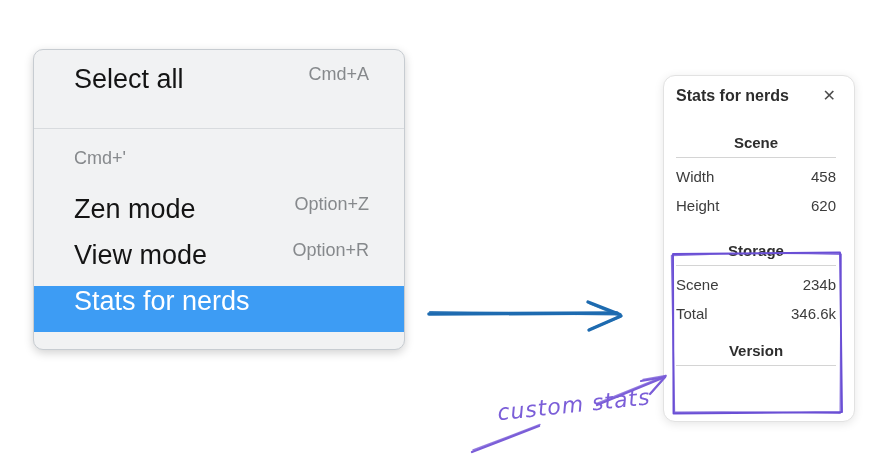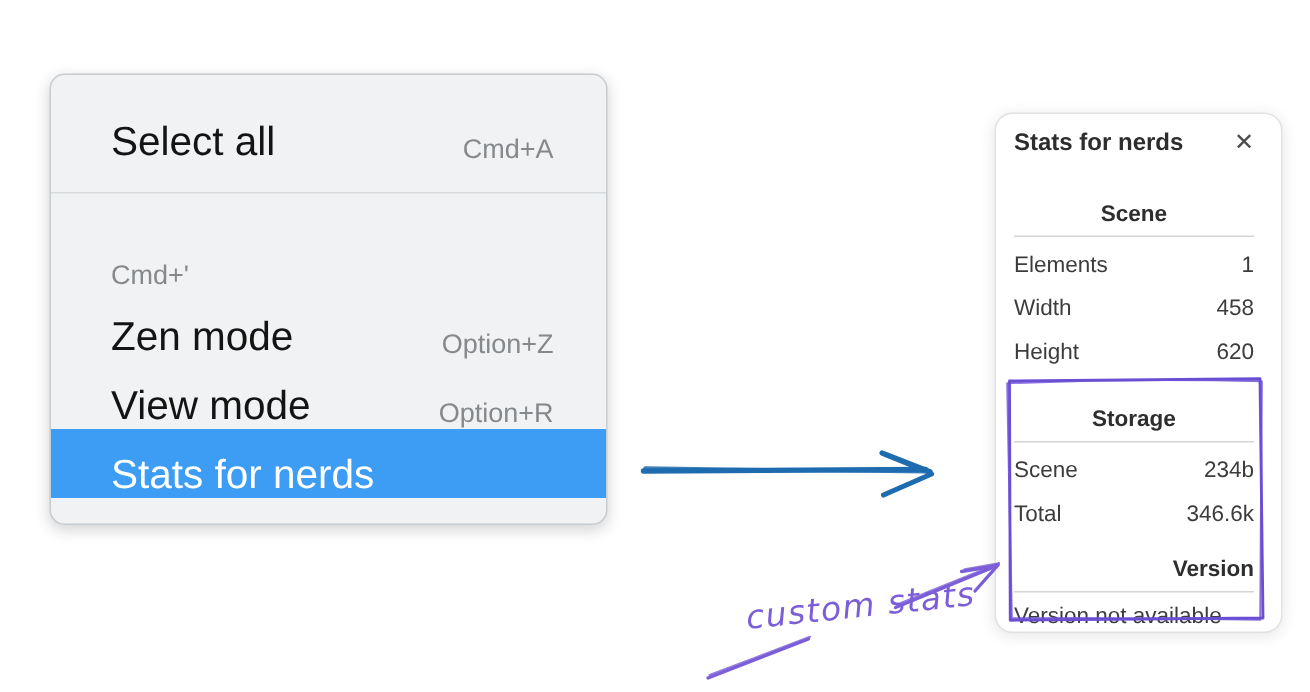--- a/index.html
+++ b/index.html
@@ -9,42 +9,42 @@
   }
 
   
   .context-menu{
     position:absolute;left:33px;top:49px;width:372px;box-sizing:border-box;
     background:#f1f2f3;border:1px solid #c7ccd1;border-radius:10px;
     box-shadow:0 3px 10px rgba(0,0,0,0.18);
     padding:14px 0 17px 0;overflow:hidden;
   }
   .menu-item{
-    height:46px;display:flex;align-items:flex-end;justify-content:space-between;
+    height:46px;display:flex;align-items:flex-start;justify-content:space-between;
     padding:0 35px 0 40px;font-size:27px;color:#141414;cursor:default;
   }
   .menu-item .shortcut{color:#86898c;font-size:18px;}
   .menu-item.selected{background:#3d9cf4;color:#ffffff;}
   .menu-item.selected .shortcut{color:#cfe3f9;}
   .menu-separator{height:1px;background:#d8dbde;margin:18px 0 19px 0;}
 
   
   .stats-panel{
     position:absolute;left:663px;top:75px;width:192px;height:347px;box-sizing:border-box;
     background:#ffffff;border:1px solid #e2e2e2;border-radius:12px;
     box-shadow:0 2px 10px rgba(0,0,0,0.10);
     padding:10px 18px 12px 12px;color:#3c3c3c;font-size:15px;
   }
   .panel-header{display:flex;align-items:center;justify-content:space-between;line-height:20px;}
   .panel-title{font-weight:700;font-size:16px;color:#2d2d2d;}
   .close-btn{font-size:16px;color:#4d4d4d;line-height:20px;padding:0 0 0 6px;background:none;border:none;cursor:pointer;font-family:"Liberation Sans",sans-serif;}
   .section-title{font-weight:700;font-size:15px;text-align:center;line-height:21px;color:#2e2e2e;}
   .mt-scene{margin-top:26px;}
   .mt-storage{margin-top:20px;}
-  .mt-version{margin-top:12px;text-align:right;}
+  .mt-version{margin-top:12px;}
   .divider{border:none;border-top:1px solid #d4d4d4;margin:4px 0;}
   .stat-row{display:flex;justify-content:space-between;line-height:29px;}
   .stat-row .val{text-align:right;}
   .note{line-height:21px;margin-top:5px;white-space:nowrap;}
 
   
   .overlay{position:absolute;left:0;top:0;width:873px;height:461px;pointer-events:none;}
   .custom-stats-label{
     position:absolute;left:497px;top:392px;width:160px;
     font-size:22px;font-style:italic;letter-spacing:1px;color:#7b5ed8;
@@ -80,24 +80,20 @@
 
   <div class="stats-panel">
     <div class="panel-header">
       <span class="panel-title">Stats for nerds</span>
       <button class="close-btn">✕</button>
     </div>
 
     <div class="section-title mt-scene">Scene</div>
     <hr class="divider">
     <div class="stat-row">
-      <span>Elements</span>
-      <span class="val">1</span>
-    </div>
-    <div class="stat-row">
       <span>Width</span>
       <span class="val">458</span>
     </div>
     <div class="stat-row">
       <span>Height</span>
       <span class="val">620</span>
     </div>
 
     <div class="section-title mt-storage">Storage</div>
     <hr class="divider">
@@ -105,21 +101,20 @@
       <span>Scene</span>
       <span class="val">234b</span>
     </div>
     <div class="stat-row">
       <span>Total</span>
       <span class="val">346.6k</span>
     </div>
 
     <div class="section-title mt-version">Version</div>
     <hr class="divider">
-    <div class="note">Version not available</div>
   </div>
 
   <svg class="overlay" viewBox="0 0 873 461" xmlns="http://www.w3.org/2000/svg">
 
     <g stroke="#1e6bb0" fill="none" stroke-linecap="round">
       <path d="M429 314 L617 313" stroke-width="3.6"></path>
       <path d="M430 312 L616 314.5" stroke-width="2.2" opacity="0.85"></path>
       <path d="M588 302 L620 314.5" stroke-width="3.4"></path>
       <path d="M589 330 L621 316" stroke-width="3.4"></path>
       <path d="M590 303.5 L619 315.5" stroke-width="2" opacity="0.8"></path>

